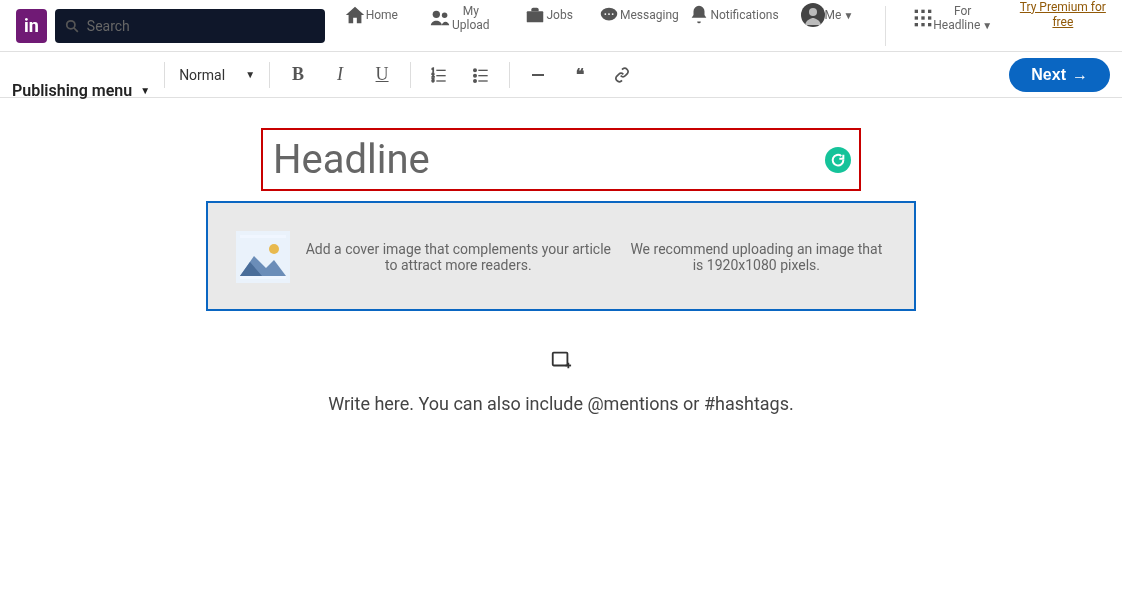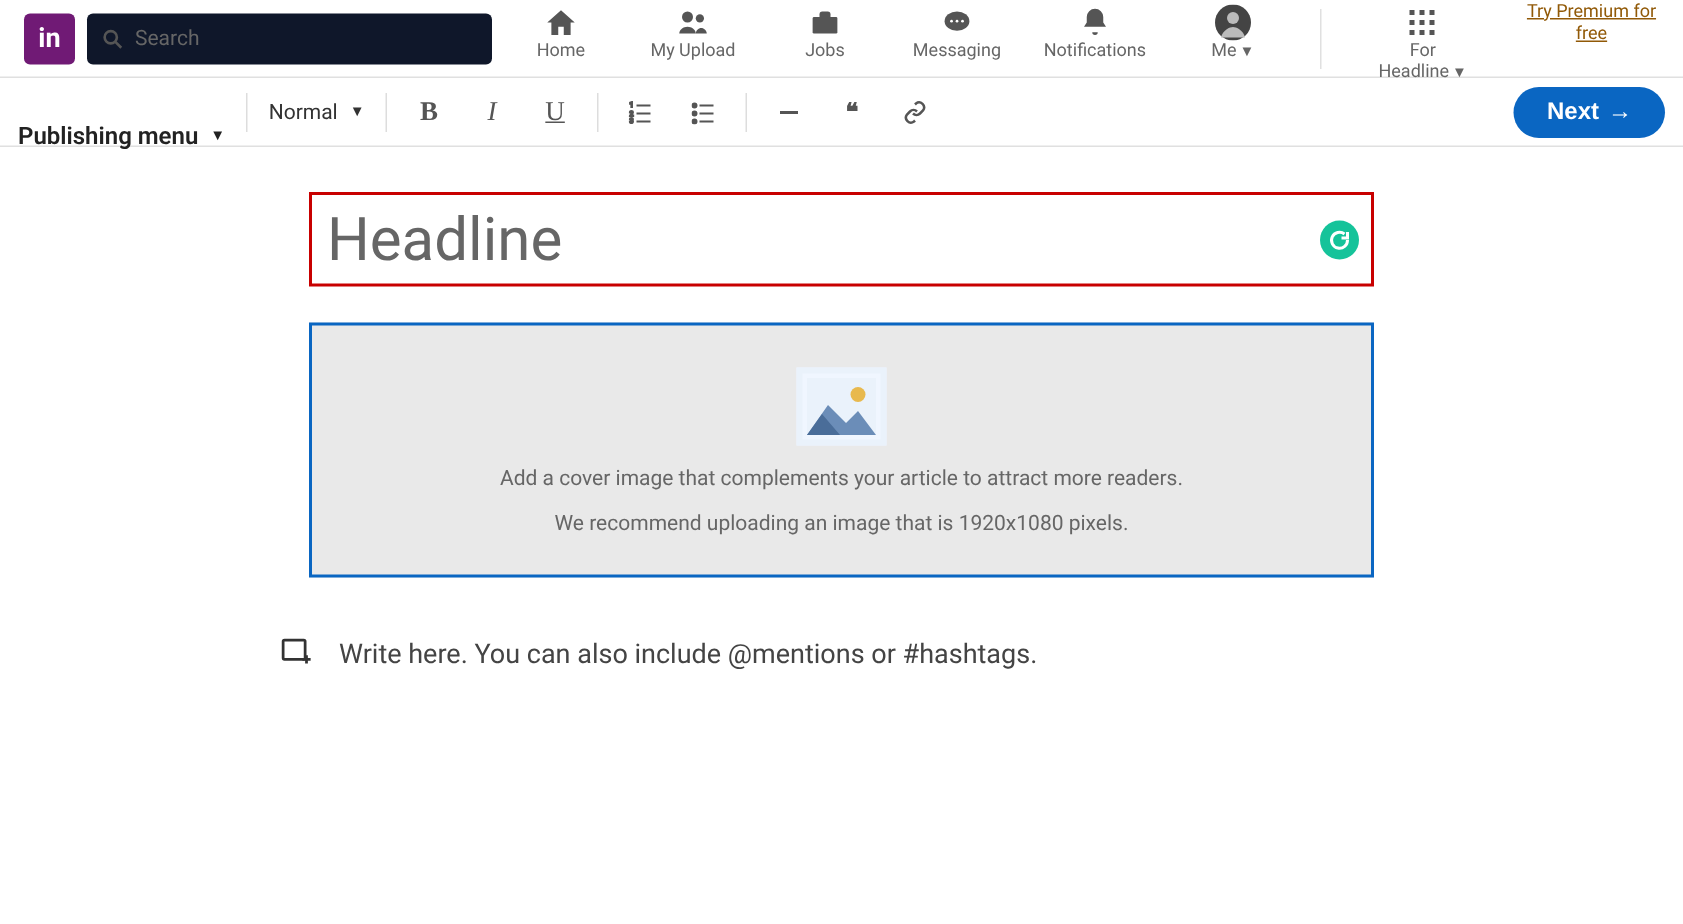--- a/index.html
+++ b/index.html
@@ -3,48 +3,48 @@
 <meta charset="utf-8">
 <style>
   * { box-sizing: border-box; margin: 0; padding: 0; }
   body { font-family: -apple-system, "Segoe UI", Roboto, Arial, sans-serif; width:1122px; height:616px; overflow:hidden; color:#000; background:#fff; position:relative; }
 
   .topnav { height:52px; border-bottom:1px solid #e0e0e0; display:flex; align-items:center; padding:0 16px; gap:8px; }
   .logo { width:34px; height:34px; background:#701a75; color:#fff; display:flex; align-items:center; justify-content:center; border-radius:4px; font-weight:700; font-size:18px;text-align:right; }
   .search-box { flex:0 0 270px; height:34px; background:#0f172a; border-radius:4px; display:flex; align-items:center; padding:0 10px; gap:8px; color:#666; font-size:14px; }
   .nav-fill { flex:1; }
   .nav-items { display:flex; align-items:flex-start; gap:28px; height:52px; }
-  .nav-item { display:flex; flex-direction:column; align-items:center; justify-content:center; font-size:12px; color:#666; min-width:60px; text-align:center; cursor:pointer; padding-top:4px; }
+  .nav-item { display:flex; flex-direction:row; align-items:center; justify-content:center; font-size:12px; color:#666; min-width:60px; text-align:center; cursor:pointer; padding-top:4px; }
   .nav-icon { height:22px; display:flex; align-items:center; justify-content:center; color:#666; }
   .nav-sep { width:1px; height:40px; background:#e0e0e0; align-self:center; }
   .caret { font-size:10px; margin-left:2px; }
   .premium-link { font-size:12px; color:#915907; text-decoration:underline; text-align:center; line-height:1.3; max-width:90px; cursor:pointer; }
 
   .toolbar { height:46px; border-bottom:1px solid #e0e0e0; display:flex; align-items:center; padding:0 12px; gap:14px; }
   .pub-menu { font-size:16px; font-weight:600; color:#222; display:flex; align-items:center; gap:6px; cursor:pointer;margin-top:32px; }
   .vdiv { width:1px; height:26px; background:#ddd; }
-  .style-select { font-size:14px; color:#333; display:flex; align-items:center; gap:6px; cursor:pointer; }
+  .style-select { font-size:14px; color:#333; display:flex; align-items:center; gap:18px; cursor:pointer; }
   .tool-btn { width:28px; height:28px; display:flex; align-items:center; justify-content:center; color:#555; font-size:16px; cursor:pointer; }
   .tool-btn.bold { font-weight:700; font-family:"Times New Roman", serif; font-size:18px; }
   .tool-btn.italic { font-style:italic; font-family:"Times New Roman", serif; font-size:18px; }
   .tool-btn.underline { text-decoration:underline; font-family:"Times New Roman", serif; font-size:18px; }
   .toolbar-fill { flex:1; }
   .next-btn { background:#0a66c2; color:#fff; border:none; border-radius:22px; padding:8px 22px; font-size:16px; font-weight:600; cursor:pointer; display:flex; align-items:flex-start; gap:6px; }
 
   .editor-area { padding:30px 0 0 0; display:flex; flex-direction:column; align-items:center; }
-  .headline-wrap { width:710px; border:2px solid #c80000; padding:6px 10px; display:flex; align-items:center; position:relative; margin-bottom:24px; }
+  .headline-wrap { width:600px; border:2px solid #c80000; padding:6px 10px; display:flex; align-items:center; position:relative; margin-bottom:10px; }
   .headline-text { font-size:40px; font-weight:400; color:#666; flex:1; }
   .grammarly { position:absolute; right:8px; top:50%; transform:translateY(-50%); width:26px; height:26px; border-radius:50%; background:#15c39a; display:flex; align-items:center; justify-content:center; }
 
-  .cover-box { width:710px; border:2px solid #0a66c2; background:#e9e9e9; padding:28px 28px 26px; display:flex; flex-direction:column; align-items:center; gap:14px; }
+  .cover-box { width:710px; border:2px solid #0a66c2; background:#e9e9e9; padding:28px 28px 26px; display:flex; flex-direction:row; align-items:center; gap:14px; }
   .img-thumb { width:60px; height:52px; background:#f0f6ff; border:4px solid #eaf2fb; display:flex; align-items:center; justify-content:center; }
   .cover-line { font-size:14px; color:#666; text-align:center; }
   .upload-btn { border:1px solid #888; background:transparent; color:#555; border-radius:20px; padding:8px 22px; font-size:15px; cursor:pointer; }
 
-  .compose-row { width:750px; display:flex; align-items:center; gap:18px; margin-top:38px; font-size:18px; color:#444; padding-left:0; }
+  .compose-row { width:750px; display:flex; align-items:center; gap:18px; margin-top:38px; font-size:18px; color:#444; padding-left:0;flex-direction:column; }
   .add-icon { color:#333; }
 </style>
 </head>
 <body>
 
 <div class="topnav">
   <div class="logo">in</div>
 
   <div class="search-box">
     <span class="nav-icon">

